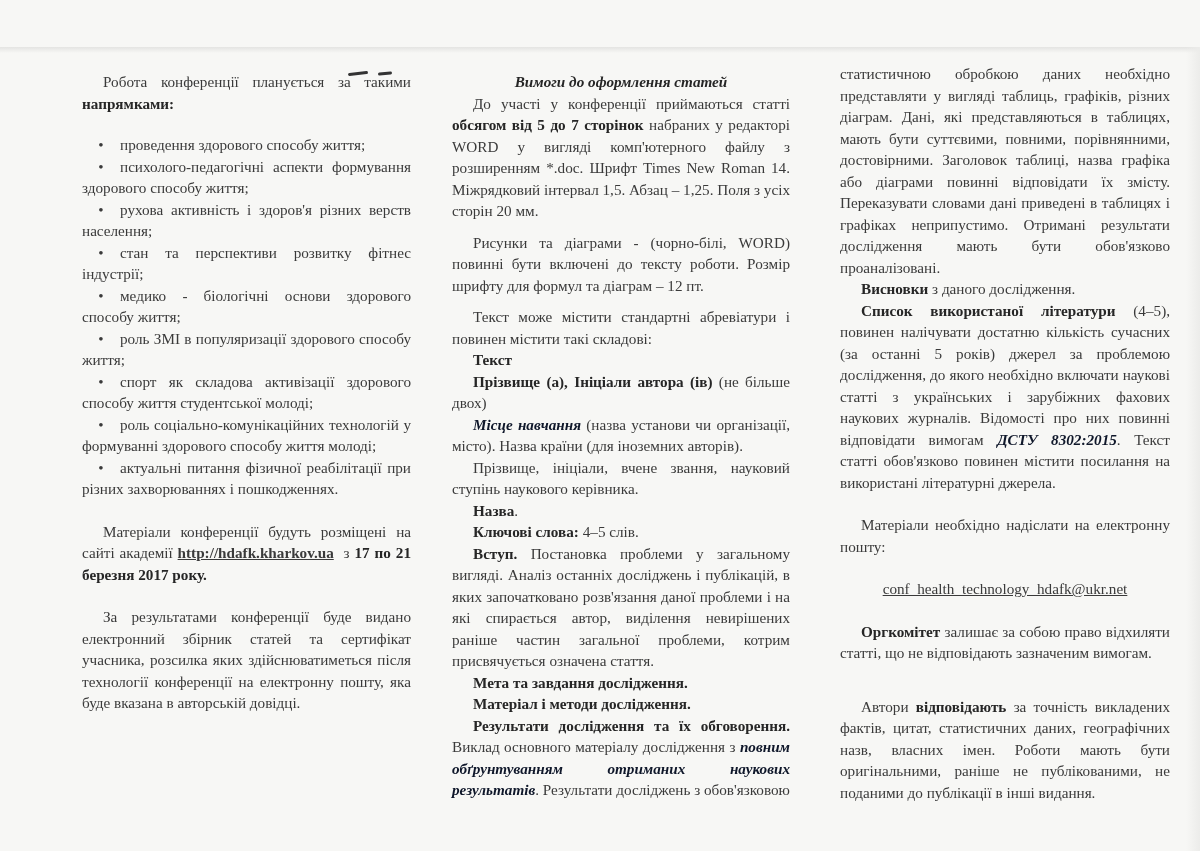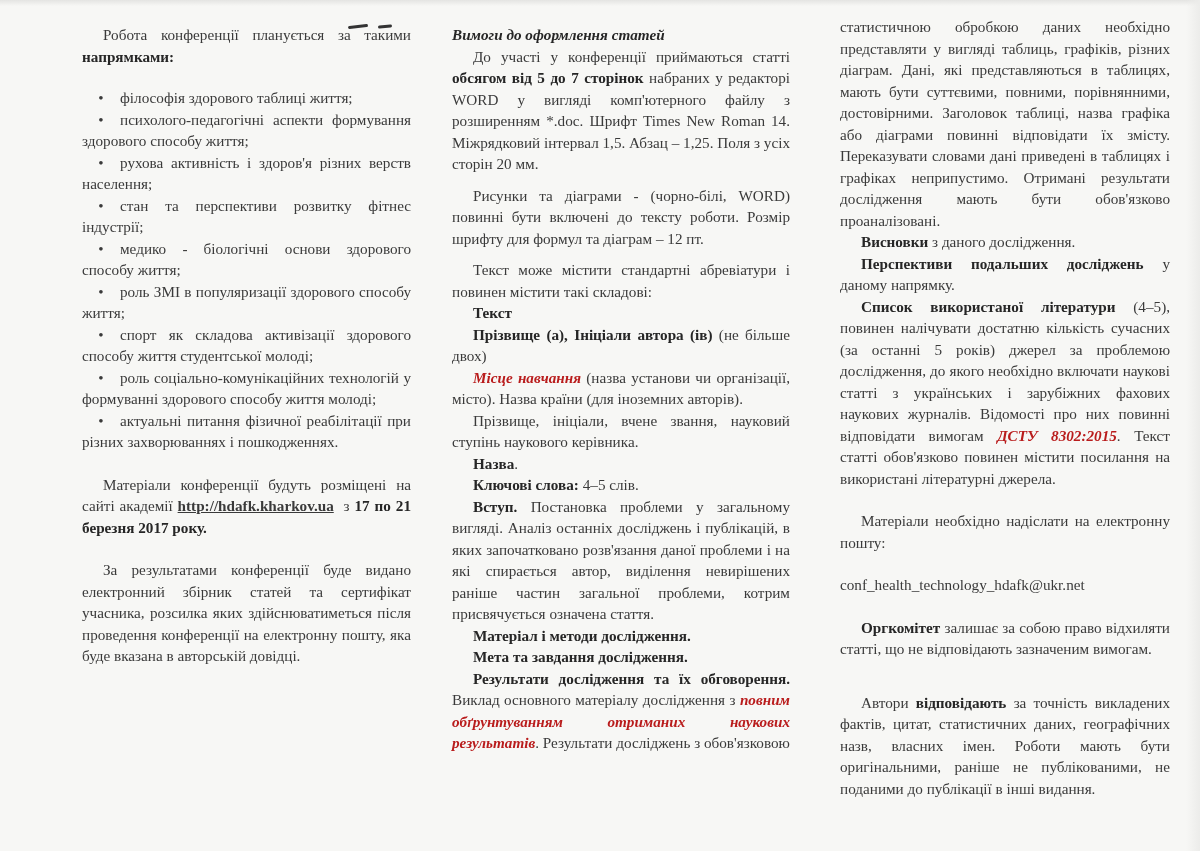--- a/index.html
+++ b/index.html
@@ -3,21 +3,21 @@
 <meta charset="utf-8">
 <style>
   html, body { margin: 0; padding: 0; }
   body {
     width: 1200px; height: 851px; overflow: hidden;
     background: #f7f7f5;
     font-family: "Liberation Serif", "DejaVu Serif", serif;
     color: #3a3a3a;
     position: relative;
   }
-  .page { position: absolute; inset: 0; }
+  .page { position: absolute; inset: 0; margin-top: 47px; }
   .topshade {
     position: absolute; left: 0; right: 0; top: 0; height: 6px;
     background: linear-gradient(#e4e4e2, rgba(247,247,245,0));
   }
   .rightedge {
     position: absolute; right: 0; top: 0; bottom: 0; width: 14px;
     background: linear-gradient(90deg, rgba(247,247,245,0), #ececea);
   }
   .marks { position: absolute; left: 348px; top: 14px; }
   .marks span {
@@ -28,66 +28,66 @@
     position: absolute; top: 0;
     font-size: 15.2px; line-height: 21.5px;
     text-align: justify;
   }
   .col p { margin: 0; text-indent: 21px; }
   .col1 { left: 82px; width: 329px; top: 24px; }
   .col2 { left: 452px; width: 338px; top: 24px; }
   .col3 { left: 840px; width: 330px; top: 16px; }
   .b { font-weight: bold; color: #262626; }
   .i { }
-  .bi { font-weight: bold; font-style: italic; color: #b91c1c; font-family: Liberation Serif, serif; }
+  .bi { font-weight: bold; font-style: italic; color: #0f172a; font-family: Liberation Serif, serif; }
   .link { text-decoration: underline; }
   .bullets { margin-top: 20px; }
   .bullets p { text-indent: 0; padding-left: 0; }
   .bullets .bullet-dot { display: inline-block; width: 38px; text-align: center; margin-left: 0; }
   .gap { height: 21px; }
   .gap-s { height: 10px; }
-  .center { text-indent: 0 !important; }
+  .center { text-align: center; text-indent: 0 !important; }
   .title { font-weight: bold; font-style: italic; color: #262626; }
-  .email { text-align: left; text-indent: 0 !important; }
+  .email { text-align: center; text-indent: 0 !important; text-decoration: underline; }
 </style>
 </head>
 <body>
 
 <div class="page">
   <div class="topshade"></div>
   <div class="rightedge"></div>
   <div class="marks">
     <span style="width:20px"></span><span style="width:14px"></span>
   </div>
 
   <div class="col col1">
     <p>
       <span>Робота конференції планується за такими</span>
       <span class="b">напрямками:</span>
     </p>
     <div class="bullets" id="bullets">
-        <p><span class="bullet-dot">•</span><span>філософія здорового таблиці життя;</span></p>
+        <p><span class="bullet-dot">•</span><span>проведення здорового способу життя;</span></p>
         <p><span class="bullet-dot">•</span><span>психолого-педагогічні аспекти формування здорового способу життя;</span></p>
         <p><span class="bullet-dot">•</span><span>рухова активність і здоров'я різних верств населення;</span></p>
         <p><span class="bullet-dot">•</span><span>стан та перспективи розвитку фітнес індустрії;</span></p>
         <p><span class="bullet-dot">•</span><span>медико - біологічні основи здорового способу життя;</span></p>
         <p><span class="bullet-dot">•</span><span>роль ЗМІ в популяризації здорового способу життя;</span></p>
         <p><span class="bullet-dot">•</span><span>спорт як складова активізації здорового способу життя студентської молоді;</span></p>
         <p><span class="bullet-dot">•</span><span>роль соціально-комунікаційних технологій у формуванні здорового способу життя молоді;</span></p>
         <p><span class="bullet-dot">•</span><span>актуальні питання фізичної реабілітації при різних захворюваннях і пошкодженнях.</span></p>
       </div>
     <div class="gap"></div>
     <p>
       <span>Матеріали конференції будуть розміщені на сайті академії</span>
       <a class="b link" style="color:inherit">http://hdafk.kharkov.ua</a>
       &nbsp;<span>з</span>
       <span class="b">17 по 21 березня 2017 року.</span>
     </p>
     <div class="gap"></div>
-    <p>За результатами конференції буде видано електронний збірник статей та сертифікат учасника, розсилка яких здійснюватиметься після проведення конференції на електронну пошту, яка буде вказана в авторській довідці.</p>
+    <p>За результатами конференції буде видано електронний збірник статей та сертифікат учасника, розсилка яких здійснюватиметься після технології конференції на електронну пошту, яка буде вказана в авторській довідці.</p>
   </div>
 
   <div class="col col2">
     <p class="center title">Вимоги до оформлення статей</p>
     <p>
       <span>До участі у конференції приймаються статті</span>
       <span class="b">обсягом від 5 до 7 сторінок</span>
       <span>набраних у редакторі WORD у вигляді комп'ютерного файлу з розширенням *.doc. Шрифт Times New Roman 14. Міжрядковий інтервал 1,5. Абзац – 1,25. Поля з усіх сторін 20 мм.</span>
     </p>
     <div class="gap-s"></div>
@@ -106,38 +106,34 @@
     <p class="i">Прізвище, ініціали, вчене звання, науковий ступінь наукового керівника.</p>
     <p><span class="b">Назва</span><span>.</span></p>
     <p>
       <span class="b">Ключові слова:</span>
       <span>4–5 слів.</span>
     </p>
     <p>
       <span class="b">Вступ.</span>
       <span class="i">Постановка проблеми у загальному вигляді. Аналіз останніх досліджень і публікацій, в яких започатковано розв'язання даної проблеми і на які спирається автор, виділення невирішених раніше частин загальної проблеми, котрим присвячується означена стаття.</span>
     </p>
+    <p class="b">Мета та завдання дослідження.</p>
     <p class="b">Матеріал і методи дослідження.</p>
-    <p class="b">Мета та завдання дослідження.</p>
     <p>
       <span class="b">Результати дослідження та їх обговорення.</span>
       <span class="i">Виклад основного матеріалу дослідження з</span>
       <span class="bi">повним обґрунтуванням отриманих наукових результатів</span><span class="i">. Результати досліджень з обов'язковою</span>
     </p>
   </div>
 
   <div class="col col3">
     <p class="i" style="text-indent:0">статистичною обробкою даних необхідно представляти у вигляді таблиць, графіків, різних діаграм. Дані, які представляються в таблицях, мають бути суттєвими, повними, порівнянними, достовірними. Заголовок таблиці, назва графіка або діаграми повинні відповідати їх змісту. Переказувати словами дані приведені в таблицях і графіках неприпустимо. Отримані результати дослідження мають бути обов'язково проаналізовані.</p>
     <p>
       <span class="b">Висновки</span>
       <span class="i">з даного дослідження.</span>
-    </p>
-    <p>
-      <span class="b">Перспективи подальших досліджень</span>
-      <span>у даному напрямку.</span>
     </p>
     <p>
       <span class="b">Список використаної літератури</span>
       <span>(4–5),</span>
       <span class="i">повинен налічувати достатню кількість сучасних (за останні 5 років) джерел за проблемою дослідження, до якого необхідно включати наукові статті з українських і зарубіжних фахових наукових журналів. Відомості про них повинні відповідати вимогам</span>
       <span class="bi">ДСТУ 8302:2015</span><span class="i">. Текст статті обов'язково повинен містити посилання на використані літературні джерела.</span>
     </p>
     <div class="gap"></div>
     <p>Матеріали необхідно надіслати на електронну пошту:</p>
     <div class="gap"></div>

